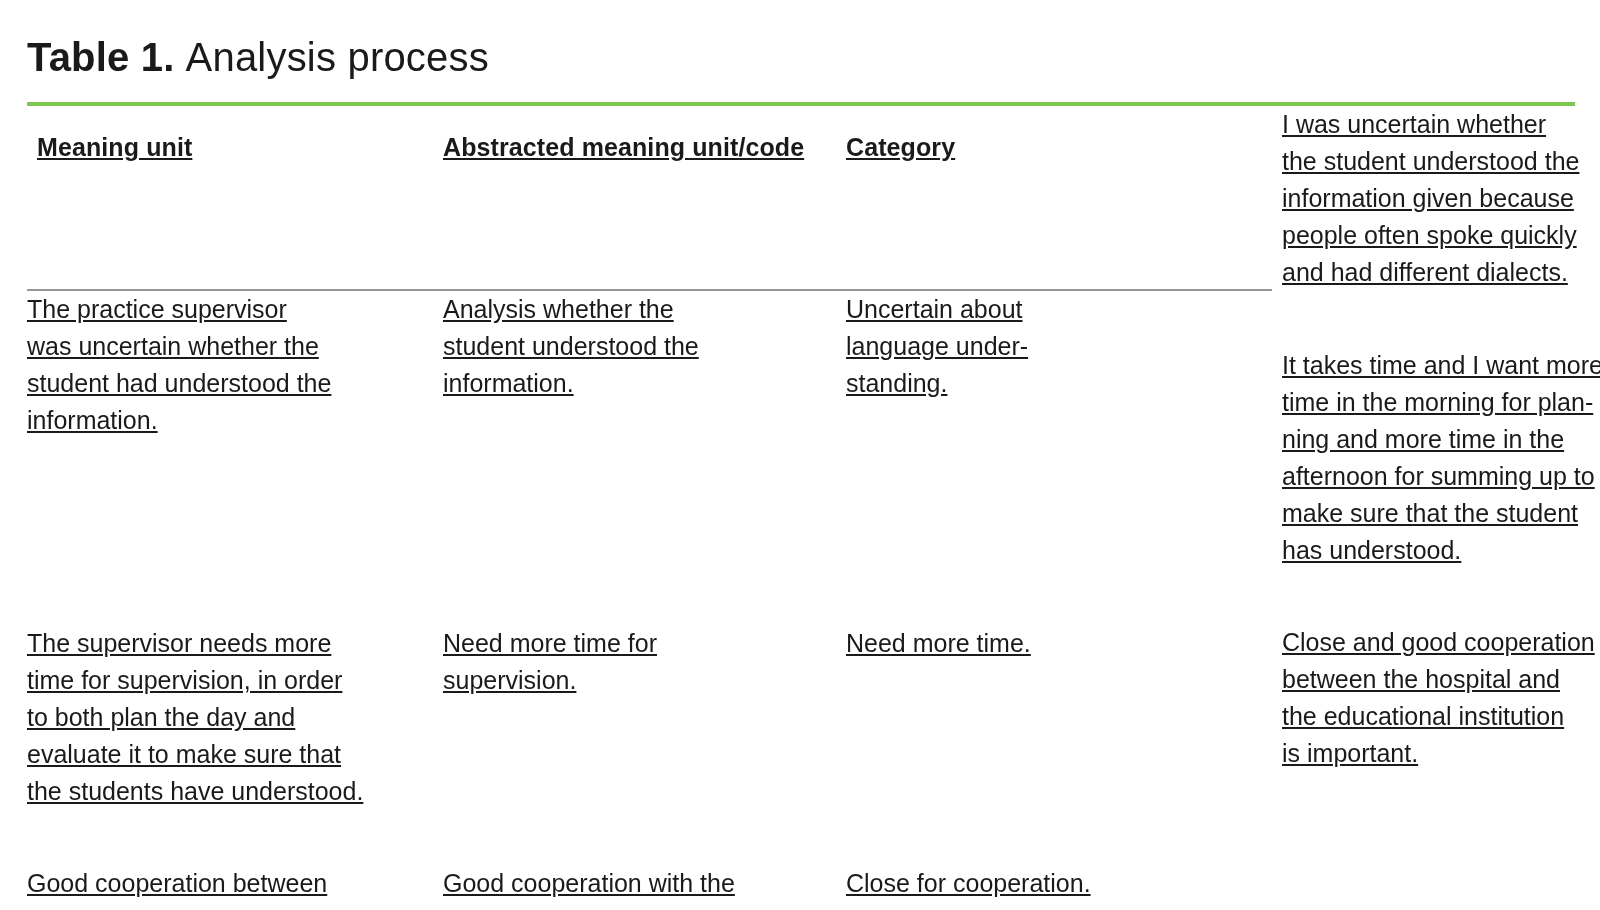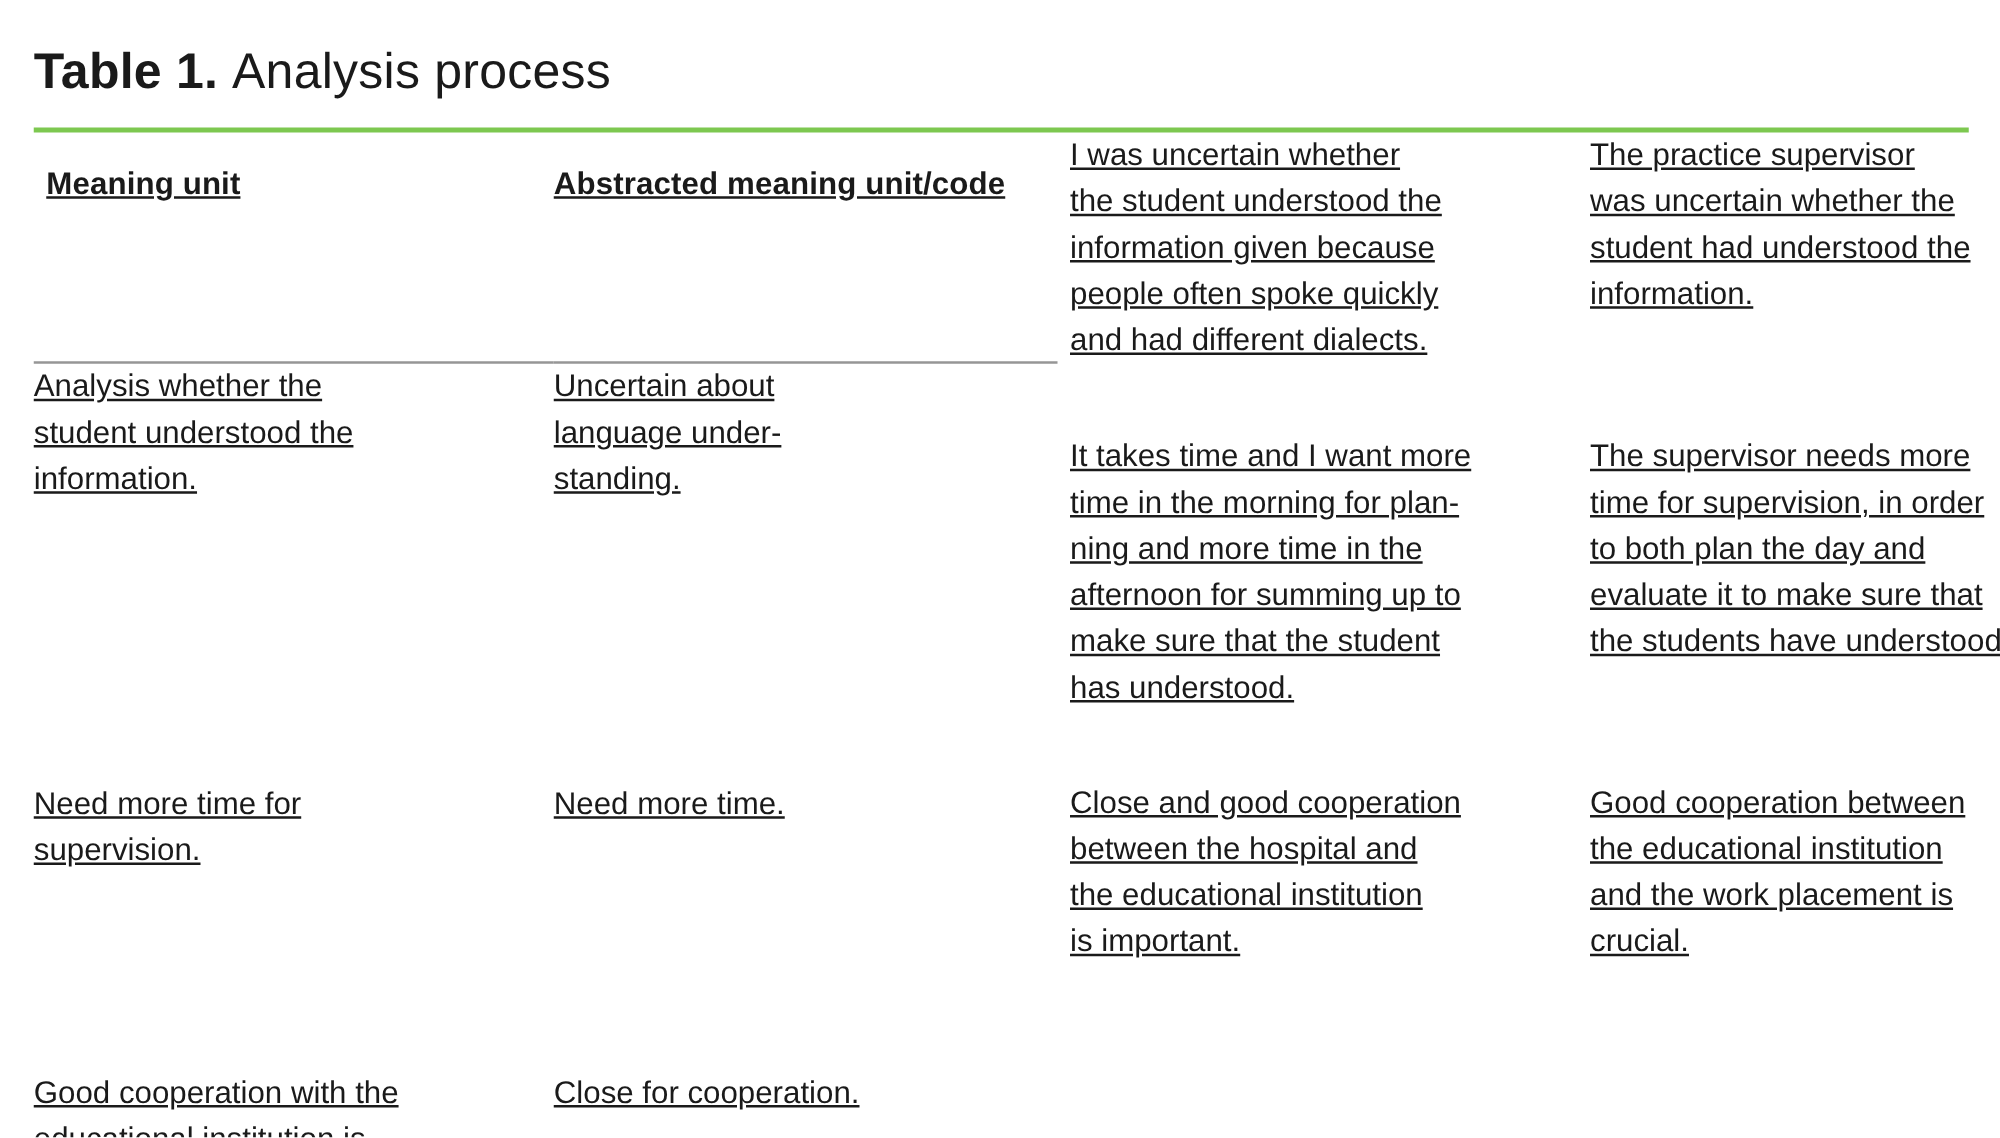--- a/index.html
+++ b/index.html
@@ -63,20 +63,21 @@
   <div class="table-caption">
     <span class="caption-label">Table 1.</span><span>Analysis process</span>
   </div>
 
   <hr class="rule-green">
 
   <div class="analysis-table">
 
     <div class="cell head-cell c1">Meaning unit</div>
     <div class="cell head-cell">Abstracted meaning unit/code</div>
+    <div class="cell head-cell">Category</div>
 
     <div class="cell row1 c1">I was uncertain whether
 the student understood the
 information given because
 people often spoke quickly
 and had different dialects.</div>
     <div class="cell row1">The practice supervisor
 was uncertain whether the
 student had understood the
 information.</div>

